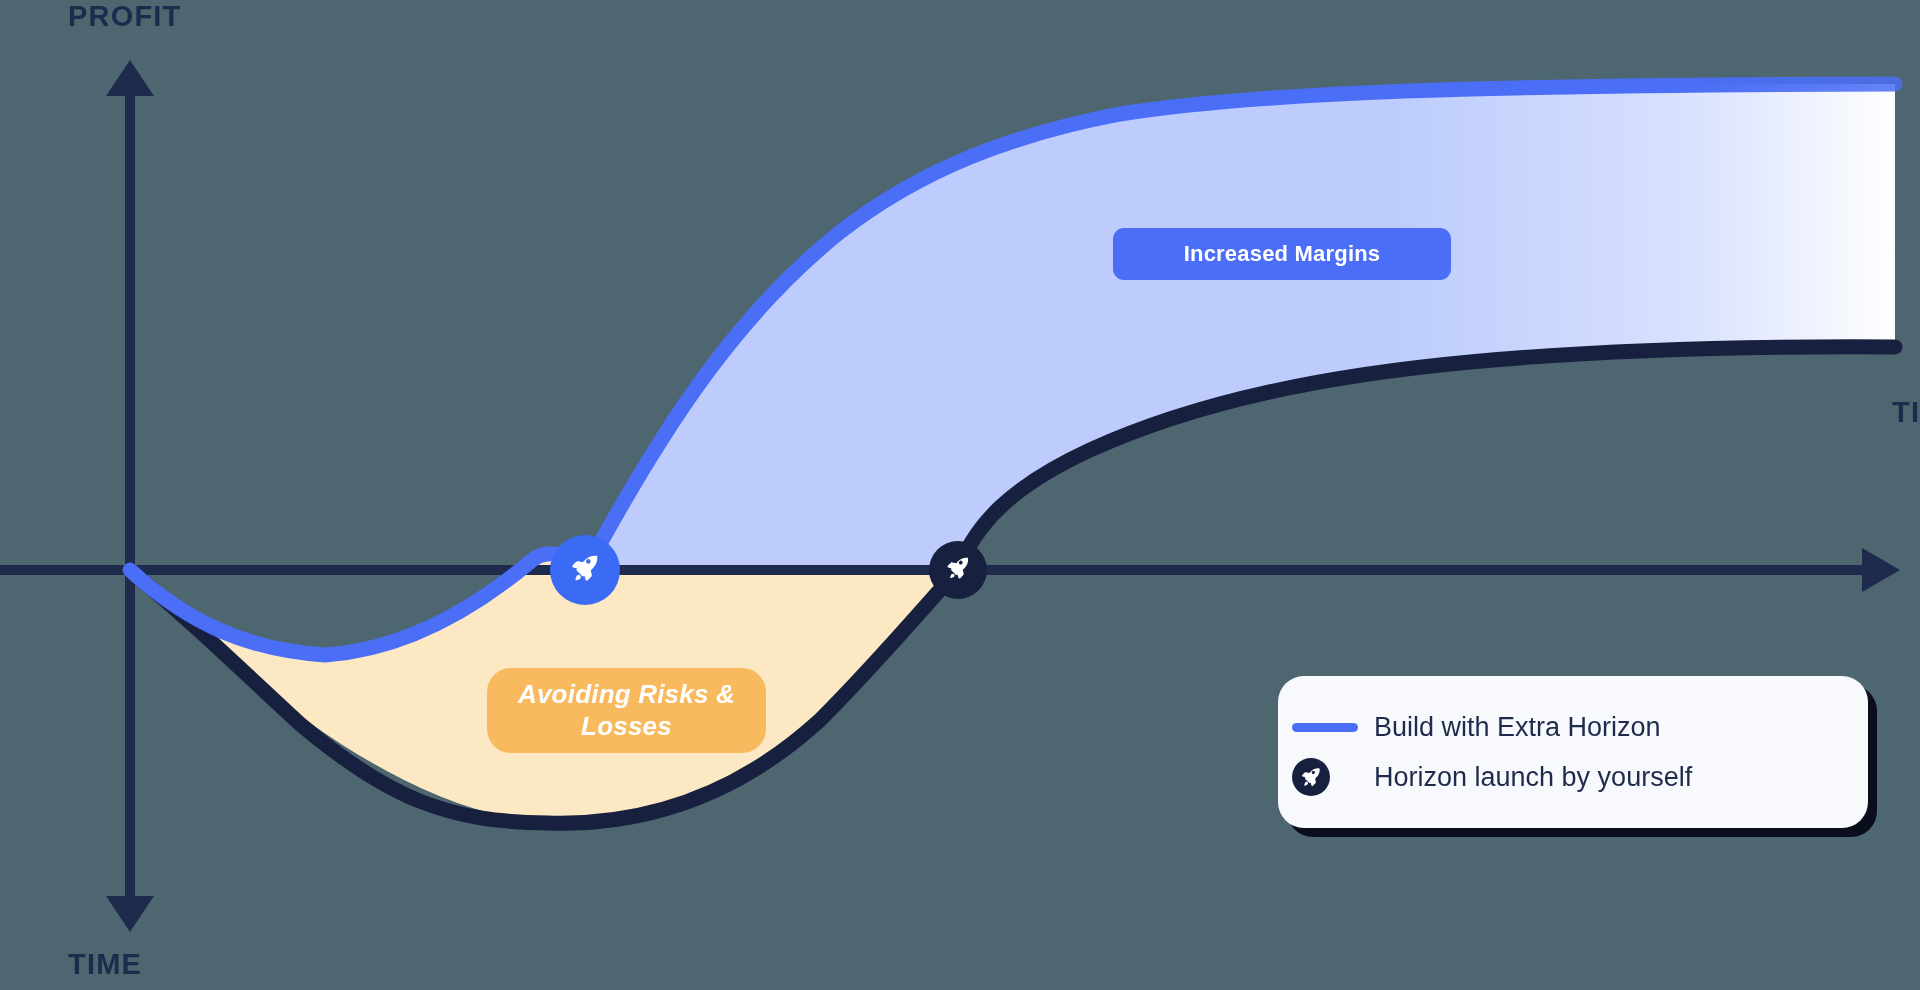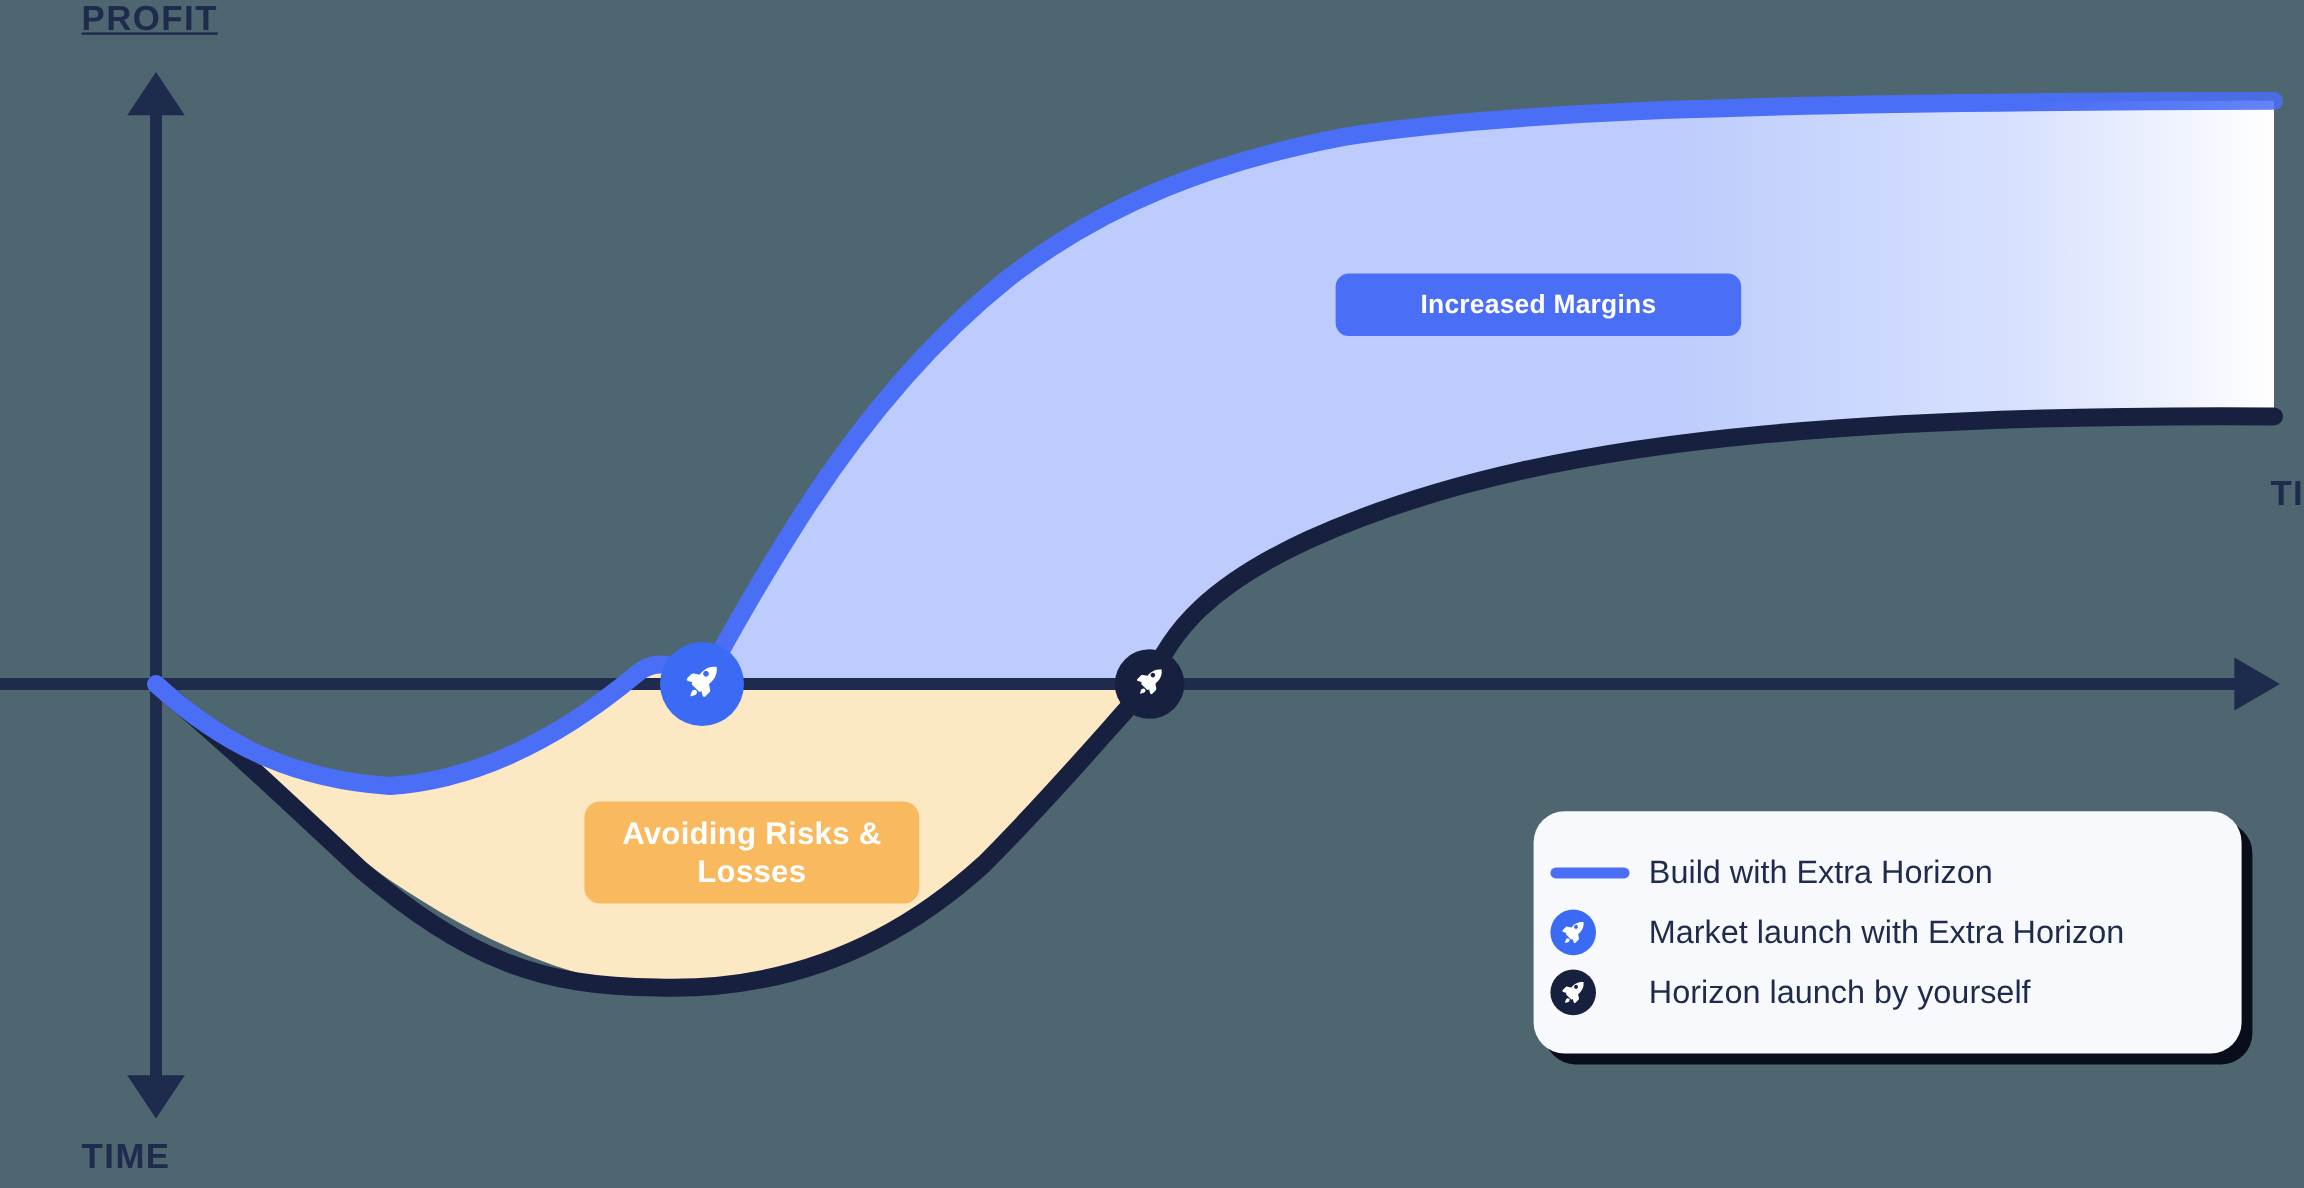--- a/index.html
+++ b/index.html
@@ -29,21 +29,21 @@
   
   .axis-label {
     position: absolute;
     color: #1e2b4d;
     font-weight: 700;
     font-size: 29px;
     letter-spacing: 1.2px;
     white-space: nowrap;
     font-family: "Liberation Sans", sans-serif;
   }
-  #label-profit { left: 68px;  top: 0px; text-decoration: underline; }
+  #label-profit { left: 68px;  top: 0px; }
   #label-cost   { left: 68px;  top: 948px; }
   #label-time   { left: 1892px; top: 396px; }
 
   
   .badge {
     position: absolute;
     display: flex;
     align-items: center;
     justify-content: center;
     text-align: center;
@@ -60,28 +60,29 @@
     border-radius: 11px;
     background: #4a6ef5;
     font-size: 22px;
     letter-spacing: 0.2px;
   }
   #badge-risks {
     left: 487px;
     top: 668px;
     width: 279px;
     height: 85px;
-    border-radius: 13px;
+    border-radius: 24px;
     background: #f9b martial;
     background: #f8b košt;
     background: #f9b95e;
     font-size: 26px;
     padding: 0 10px;
     box-sizing: border-box;
     letter-spacing: 0.2px;
+    font-style: italic;
   }
 
   
   #legend {
     position: absolute;
     left: 1278px;
     top: 676px;
     width: 590px;
     box-sizing: border-box;
     background: #f8f9fd;
@@ -259,31 +260,20 @@
   <div id="legend">
 
     <div class="legend-row">
       <span class="legend-swatch">
         <span class="swatch-line blue"></span>
       </span>
       <span class="legend-text">Build with Extra Horizon</span>
     </div>
 
 
-    <div class="legend-row">
-      <span class="legend-swatch">
-        <span class="swatch-badge blue">
-          <svg width="24" height="24" viewBox="0 0 24 24" fill="#ffffff">
-            <path d="M20.6 3.4c-3.1-.5-6.3.6-8.6 2.9L10.4 7.9 7.2 7.2c-.5-.1-1 0-1.4.4L3.3 10.1c-.5.5-.3 1.3.4 1.5l2.8.8-.2.2c-.4.4-.4 1 0 1.4l3.7 3.7c.4.4 1 .4 1.4 0l.2-.2.8 2.8c.2.7 1 .9 1.5.4l2.5-2.5c.4-.4.5-.9.4-1.4l-.7-3.2 1.6-1.6c2.3-2.3 3.4-5.5 2.9-8.6zm-5.1 5.1a1.6 1.6 0 1 1-2.3-2.3 1.6 1.6 0 0 1 2.3 2.3z"></path>
-            <path d="M6.4 17.3c-.8.8-1.2 3.4-1.2 3.4s2.6-.4 3.4-1.2c.6-.6.6-1.6 0-2.2-.6-.6-1.6-.6-2.2 0z"></path>
-          </svg>
-        </span>
-      </span>
-      <span class="legend-text">Market launch with Extra Horizon</span>
-    </div>
 
     <div class="legend-row">
       <span class="legend-swatch">
         <span class="swatch-badge navy">
           <svg width="24" height="24" viewBox="0 0 24 24" fill="#ffffff">
             <path d="M20.6 3.4c-3.1-.5-6.3.6-8.6 2.9L10.4 7.9 7.2 7.2c-.5-.1-1 0-1.4.4L3.3 10.1c-.5.5-.3 1.3.4 1.5l2.8.8-.2.2c-.4.4-.4 1 0 1.4l3.7 3.7c.4.4 1 .4 1.4 0l.2-.2.8 2.8c.2.7 1 .9 1.5.4l2.5-2.5c.4-.4.5-.9.4-1.4l-.7-3.2 1.6-1.6c2.3-2.3 3.4-5.5 2.9-8.6zm-5.1 5.1a1.6 1.6 0 1 1-2.3-2.3 1.6 1.6 0 0 1 2.3 2.3z"></path>
             <path d="M6.4 17.3c-.8.8-1.2 3.4-1.2 3.4s2.6-.4 3.4-1.2c.6-.6.6-1.6 0-2.2-.6-.6-1.6-.6-2.2 0z"></path>
           </svg>
         </span>
       </span>

